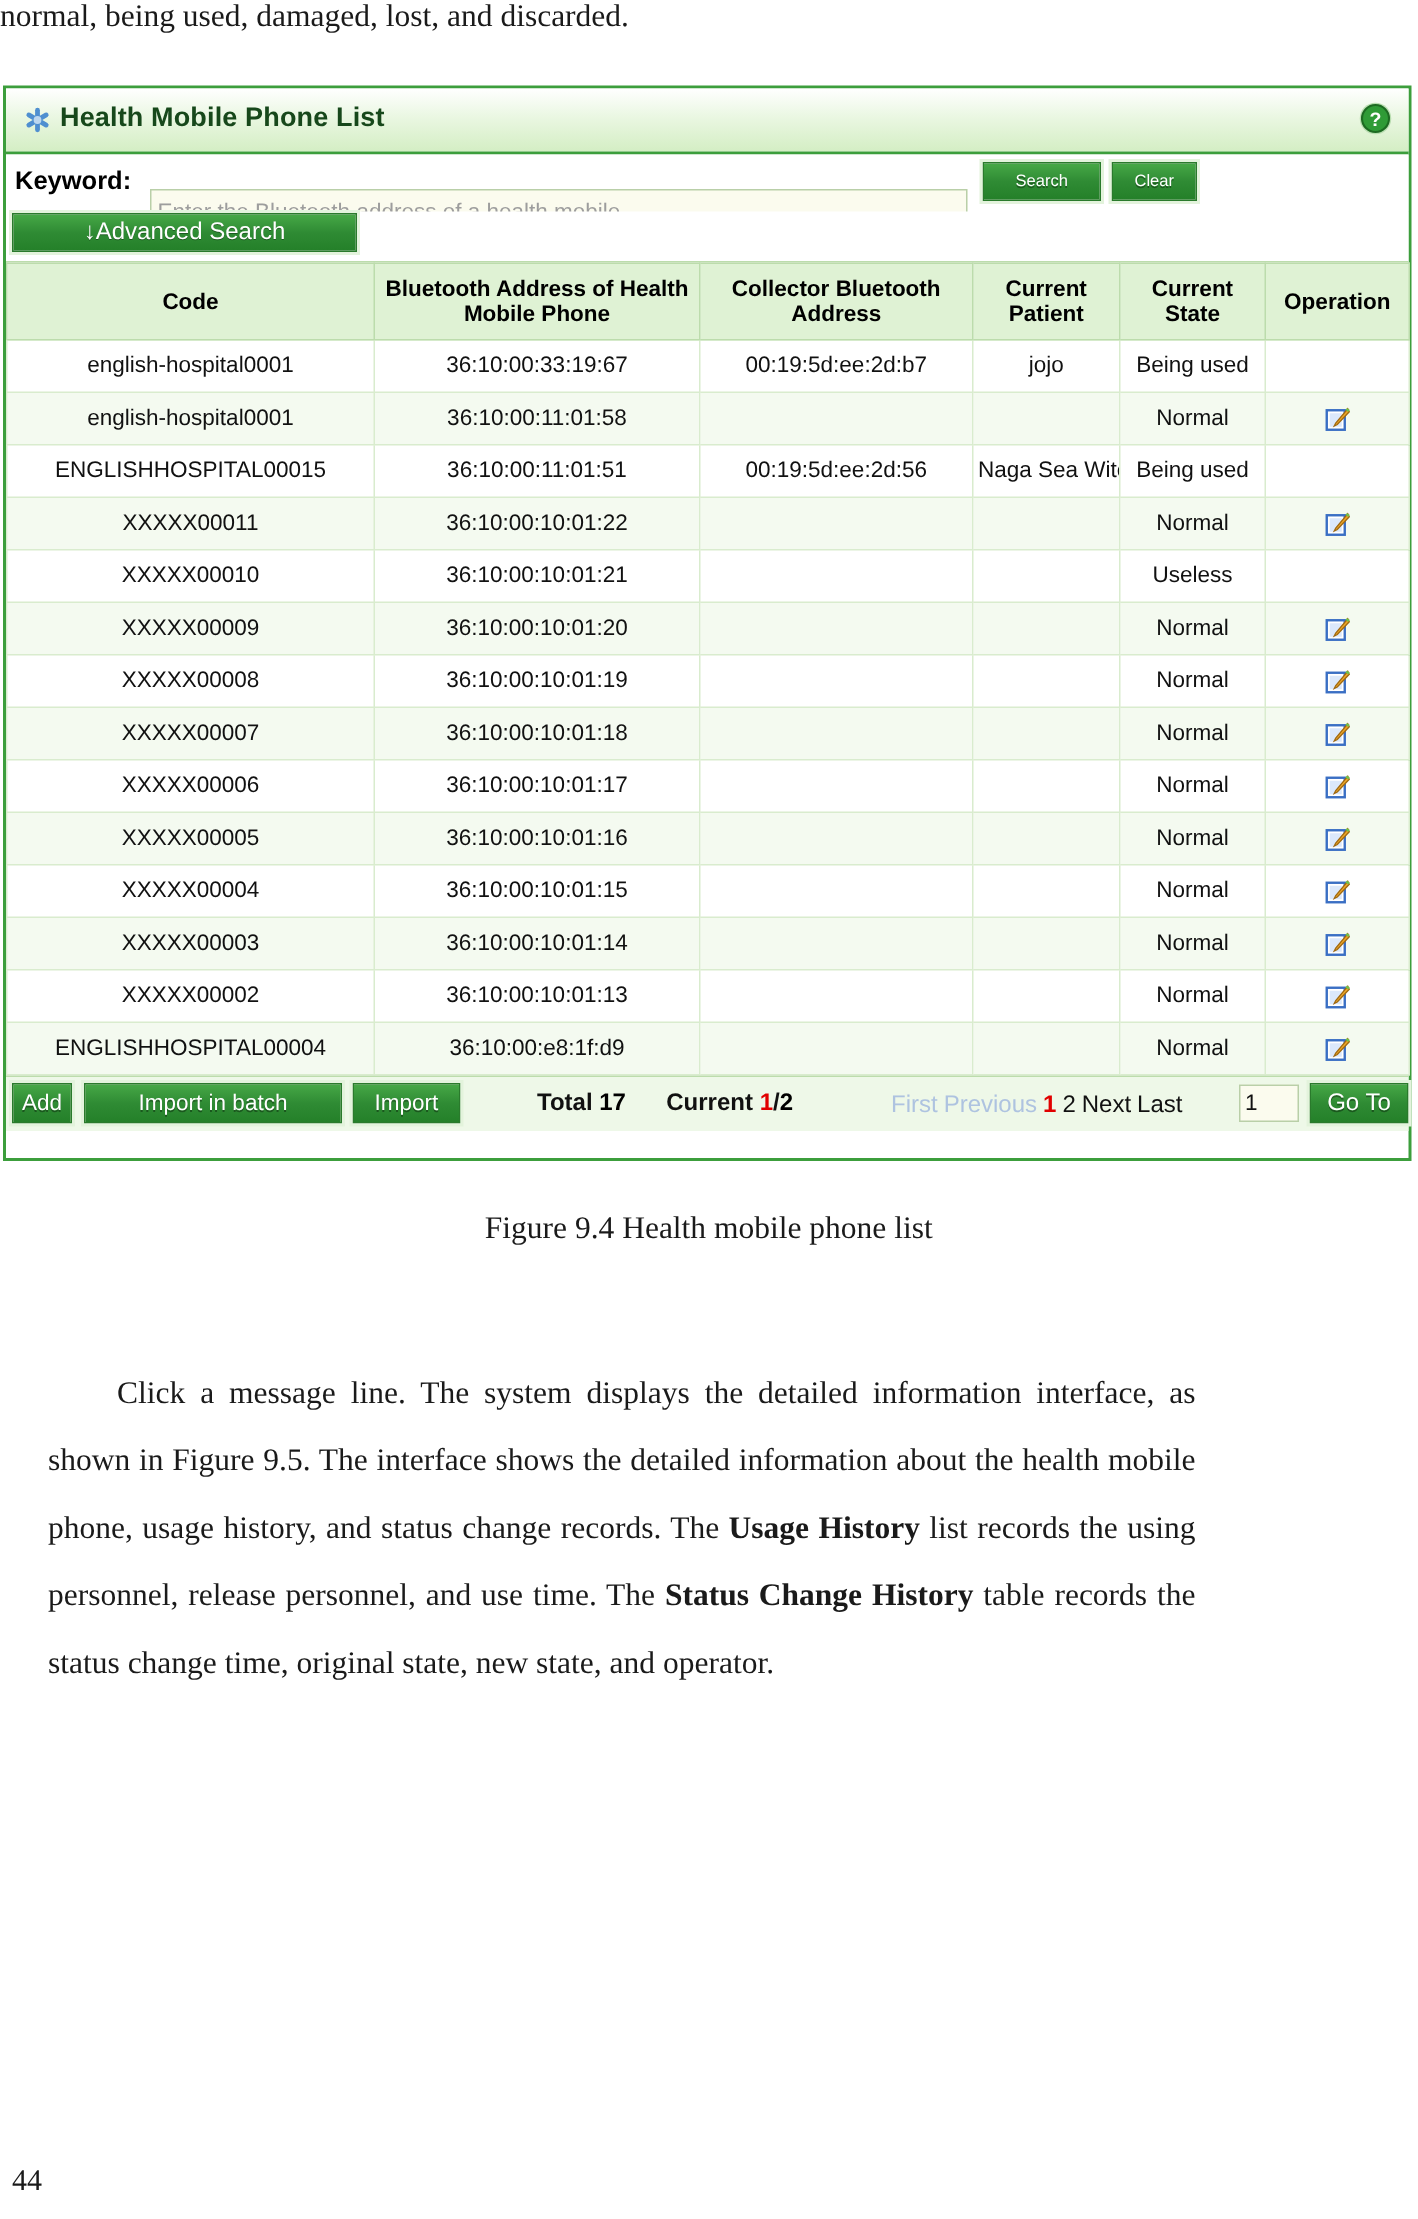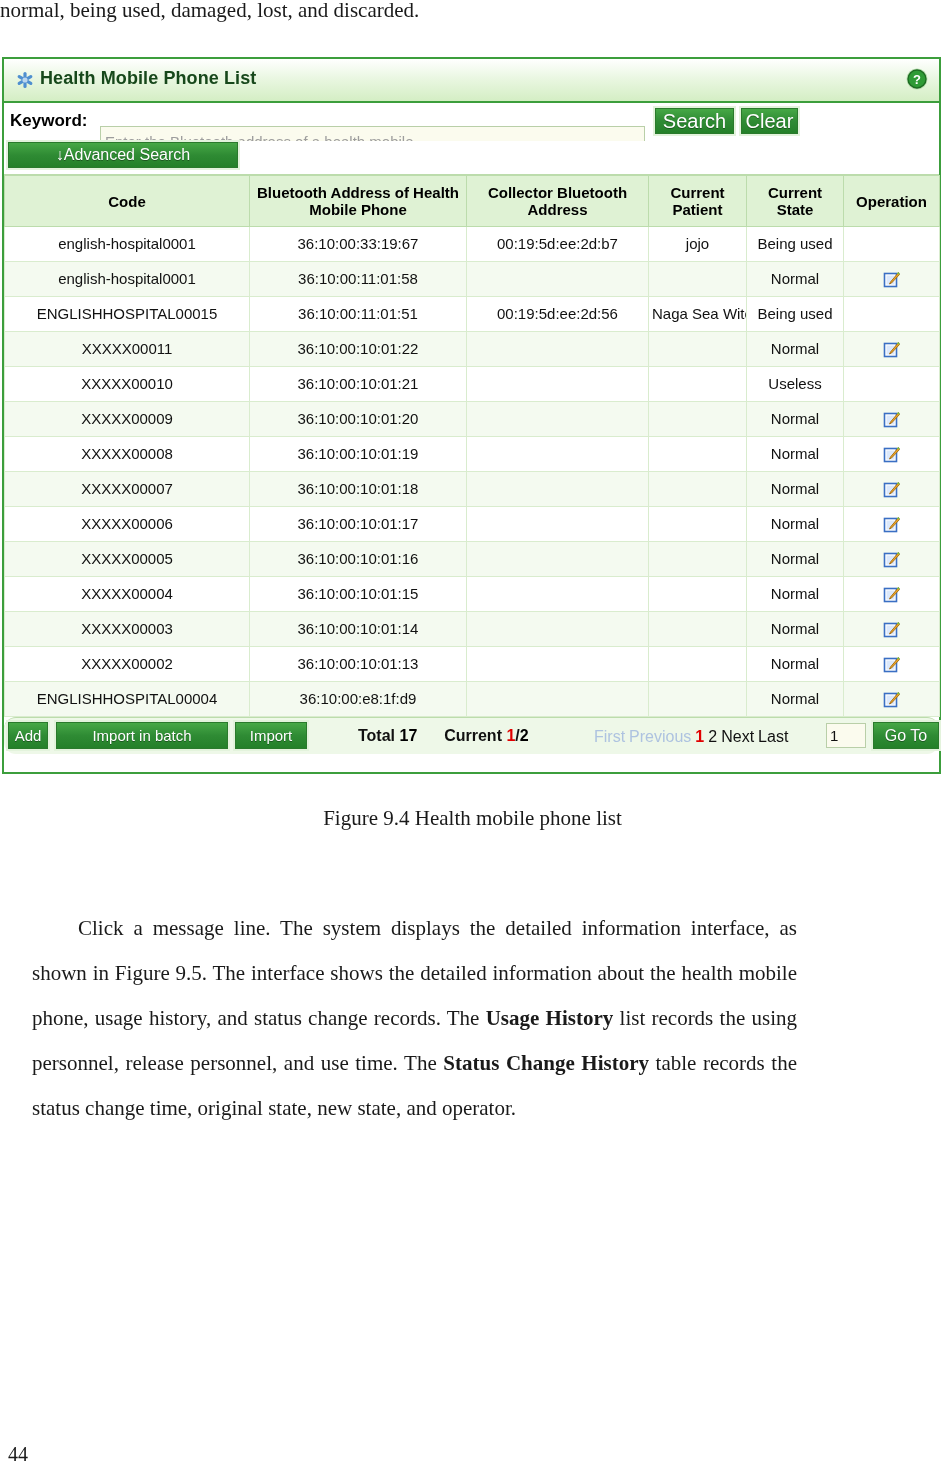--- a/index.html
+++ b/index.html
@@ -144,21 +144,21 @@
   .kw-input::placeholder { color: #9d9d9d; }
 
   .btn-green {
     display: inline-block;
     box-sizing: border-box;
     background: linear-gradient(to bottom, #46a846 0%, #2f8b34 50%, #248029 100%);
     border: 1px solid #2a7a2c;
     outline: 2px solid #e3f3dc;
     color: #ffffff;
     font-family: "Liberation Sans", sans-serif;
-    font-size: 20px;
+    font-size: 11px;
     text-align: center;
     cursor: pointer;
     text-shadow: 0 1px 0 rgba(0,0,0,.35);
   }
   .btn-search {
     position: absolute;
     left: 651px;
     top: 5px;
     width: 79px;
     height: 26px;
@@ -234,21 +234,20 @@
     vertical-align: middle;
     cursor: pointer;
   }
 
   
   .panel-footer {
     position: relative;
     height: 36px;
     background: #eef8e8;
     border-top: 1px solid #bcdcac;
-    border-radius: 12px;
   }
   .btn-add {
     position: absolute;
     left: 4px;
     top: 4px;
     width: 40px;
     height: 27px;
     line-height: 25px;
     font-size: 15px;
   }

